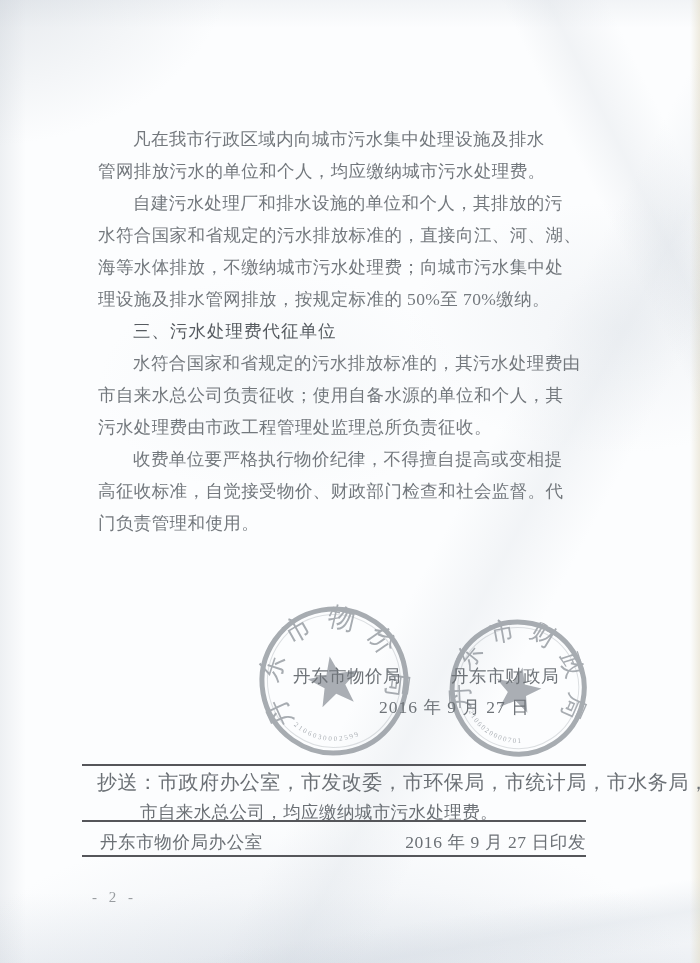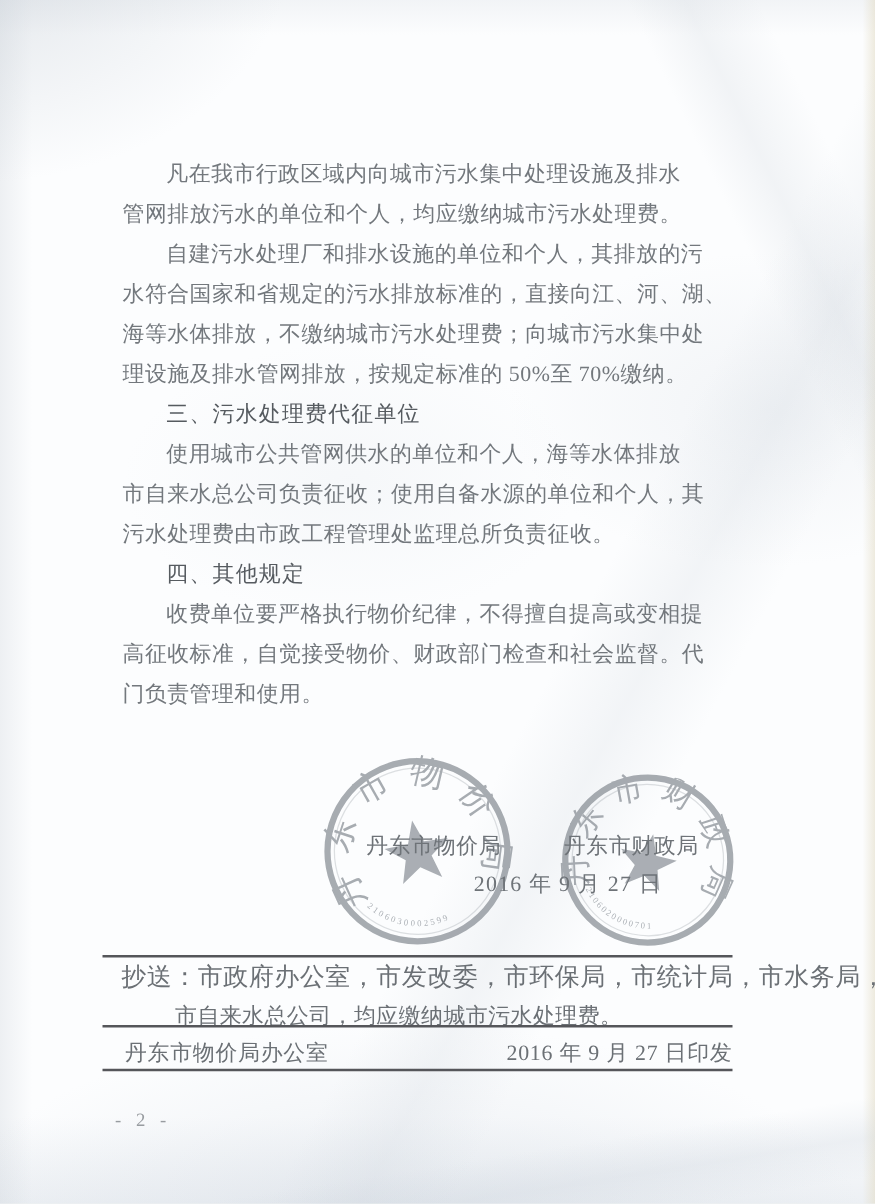--- a/index.html
+++ b/index.html
@@ -76,24 +76,23 @@
 <div class="page">
 
   <div class="textcol">
     <div class="line indent">凡在我市行政区域内向城市污水集中处理设施及排水</div>
     <div class="line">管网排放污水的单位和个人，均应缴纳城市污水处理费。</div>
     <div class="line indent">自建污水处理厂和排水设施的单位和个人，其排放的污</div>
     <div class="line">水符合国家和省规定的污水排放标准的，直接向江、河、湖、</div>
     <div class="line">海等水体排放，不缴纳城市污水处理费；向城市污水集中处</div>
     <div class="line">理设施及排水管网排放，按规定标准的 50%至 70%缴纳。</div>
     <div class="line indent hd">三、污水处理费代征单位</div>
-    <div class="line indent">使用城市公共管网供水的单位和个人，海等水体排放</div>
+    <div class="line indent">水符合国家和省规定的污水排放标准的，其污水处理费由</div>
     <div class="line">市自来水总公司负责征收；使用自备水源的单位和个人，其</div>
     <div class="line">污水处理费由市政工程管理处监理总所负责征收。</div>
-    <div class="line indent hd">四、其他规定</div>
     <div class="line indent">收费单位要严格执行物价纪律，不得擅自提高或变相提</div>
     <div class="line">高征收标准，自觉接受物价、财政部门检查和社会监督。代</div>
     <div class="line">门负责管理和使用。</div>
   </div>
 
   <svg class="seal seal-left" width="162" height="152" viewBox="0 0 162 152">
     <defs>
       <path id="arcL" d="M 39.6,110.7 A 54,54 0 1 1 122.4,110.7" fill="none"></path>
       <path id="arcLd" d="M 30.1,107.8 A 60,60 0 0 0 131.9,107.8" fill="none"></path>
     </defs>

